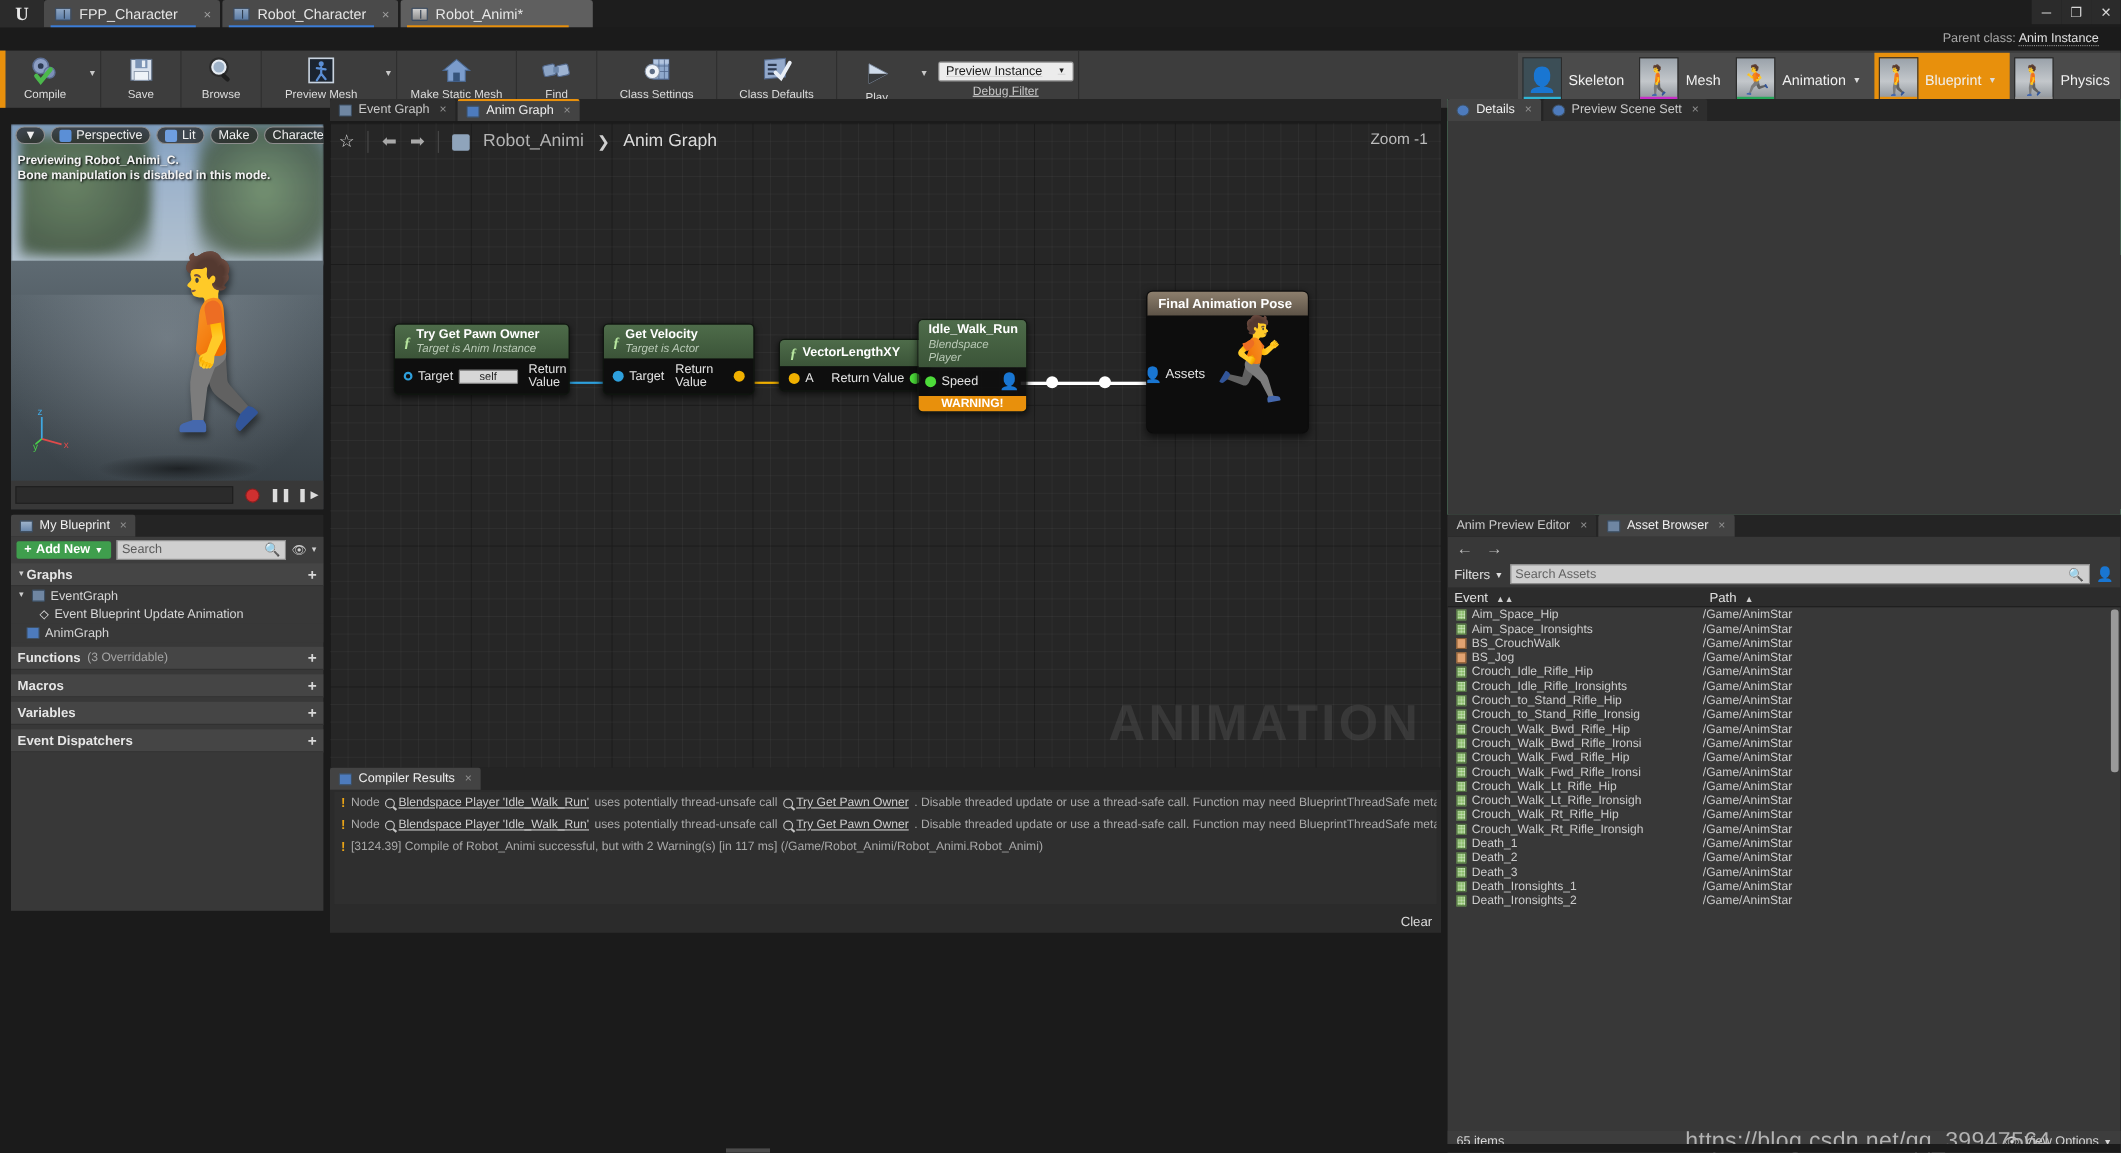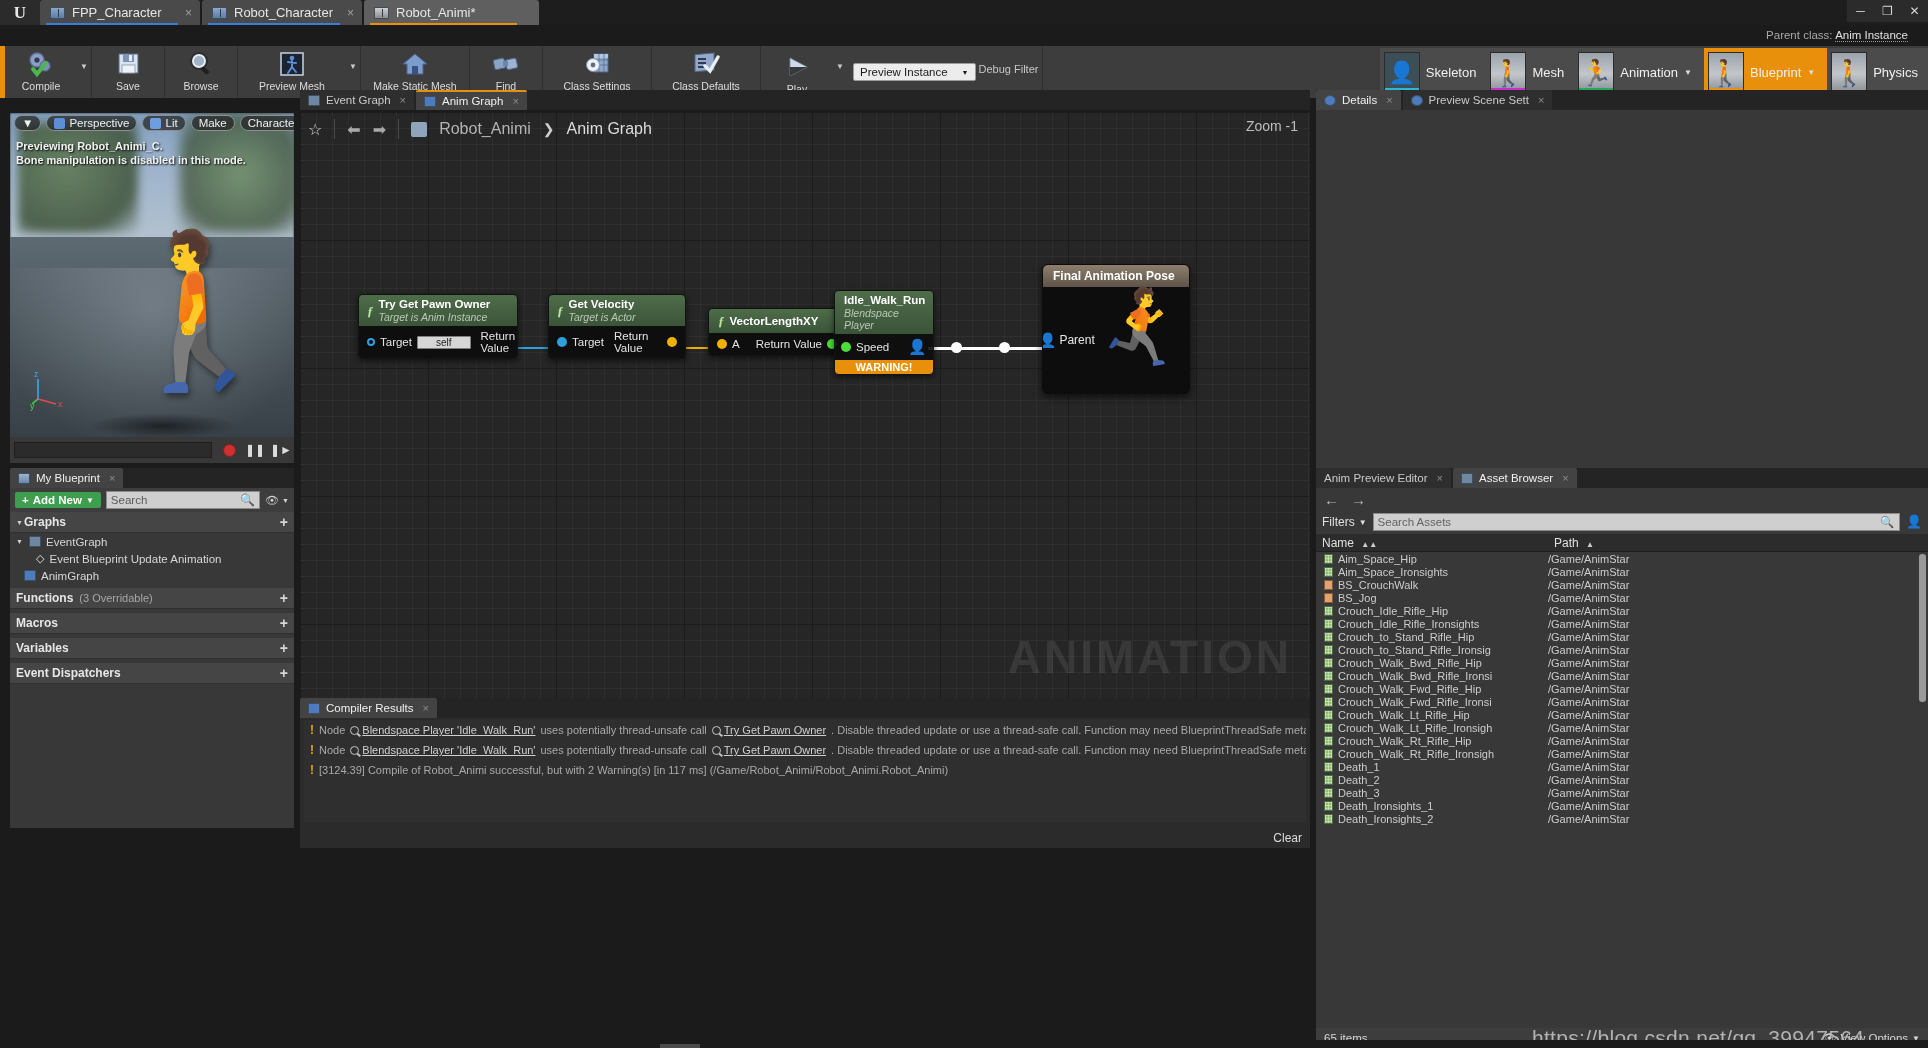--- a/index.html
+++ b/index.html
@@ -86,21 +86,21 @@
   .tb-ico { width: 30px; height: 28px; position: relative; }
   .tb-caret {
     width: 14px; display: flex; align-items: center; justify-content: center;
     color: #c9c9c9; font-size: 8px; padding-bottom: 12px;
   }
   .tb-highlight { width: 5px; background: #e8900c; }
   .play-group {
     display: flex; align-items: center; border-right: 1px solid #2e2e2e; padding-right: 4px;
   }
   .preview-inst {
-    display: flex; flex-direction: row; justify-content: center; gap: 3px; padding-left: 6px;
+    display: flex; flex-direction: column; justify-content: center; gap: 3px; padding-left: 6px; text-decoration: underline;
   }
   .combo-preview {
     background: #ececec; color: #1b1b1b; font-size: 11.5px;
     padding: 2px 6px; border-radius: 2px; display: flex; align-items: center; gap: 14px;
     border: 1px solid #9a9a9a;
   }
   .combo-preview .cv { font-size: 7px; }
   .debug-filter { font-size: 11px; color: #c8c8c8; text-align: center; }
 
   .mode-bar {
@@ -866,21 +866,21 @@
           </span>
           <span style="margin-left:auto;font-size:15px;color:#e4e4e4;">👤</span>
         </div>
         <div class="warn-strip">WARNING!</div>
       </div>
 
       <div class="node node-res" style="left:742px;top:152px;width:148px;">
         <div class="res-head">Final Animation Pose</div>
         <div class="res-body">
           <span class="pose-pin">👤</span>
-          <span style="font-size:12px;color:#e6e6e6;margin-left:3px;">Parent</span>
+          <span style="font-size:12px;color:#e6e6e6;margin-left:3px;">Assets</span>
           <span class="res-runner">🏃</span>
         </div>
       </div>
     </div>
 
     <div class="graph-breadcrumb">
       <span class="bc-star">☆</span>
       <span class="bc-sep"></span>
       <span class="bc-arrow">⬅</span>
       <span class="bc-arrow">➡</span>
@@ -985,21 +985,21 @@
       </span>
       <span class="ab-search">
         <span>Search Assets</span>
         <span style="margin-left:auto;color:#333;">🔍</span>
       </span>
       <span class="person-ico">👤</span>
     </div>
 
     <div class="ab-header">
       <span class="c1">
-        <span>Name</span>
+        <span>Event</span>
         <span class="sort-caret">▲▲</span>
       </span>
       <span class="c2">
         <span>Path</span>
         <span class="sort-caret">▲</span>
       </span>
     </div>
 
     <div class="ab-rows" id="ab-rows">
       <div class="ab-scroll"></div>

